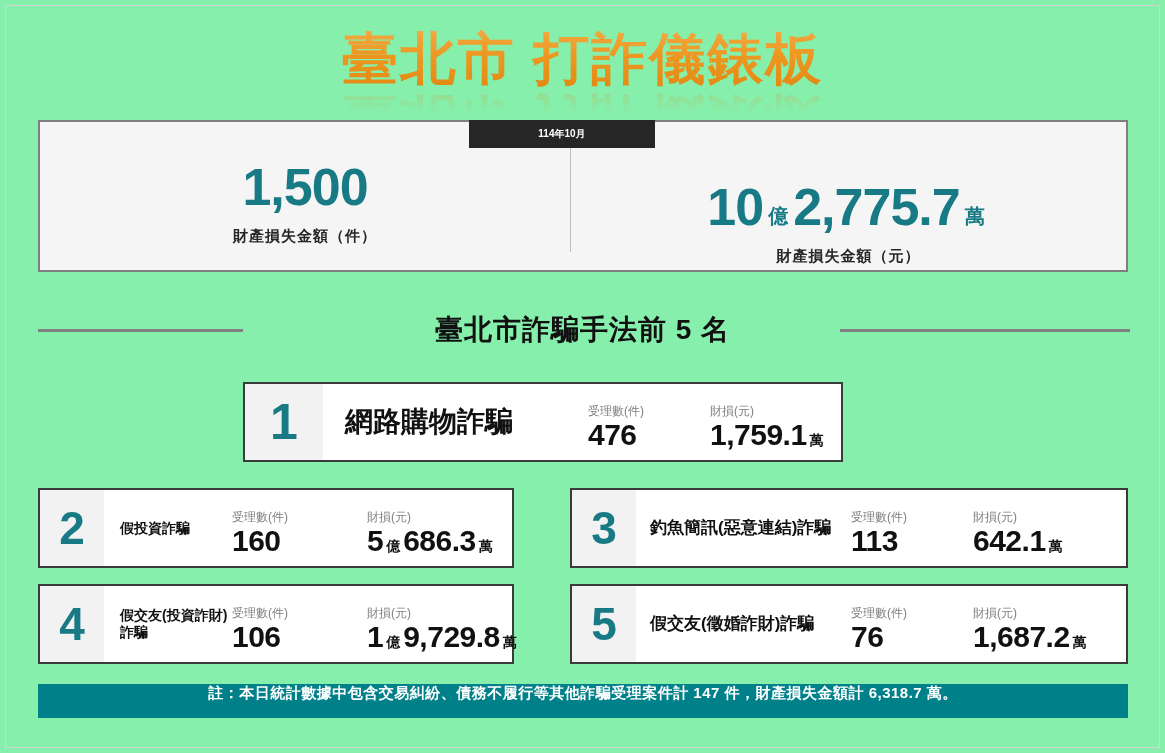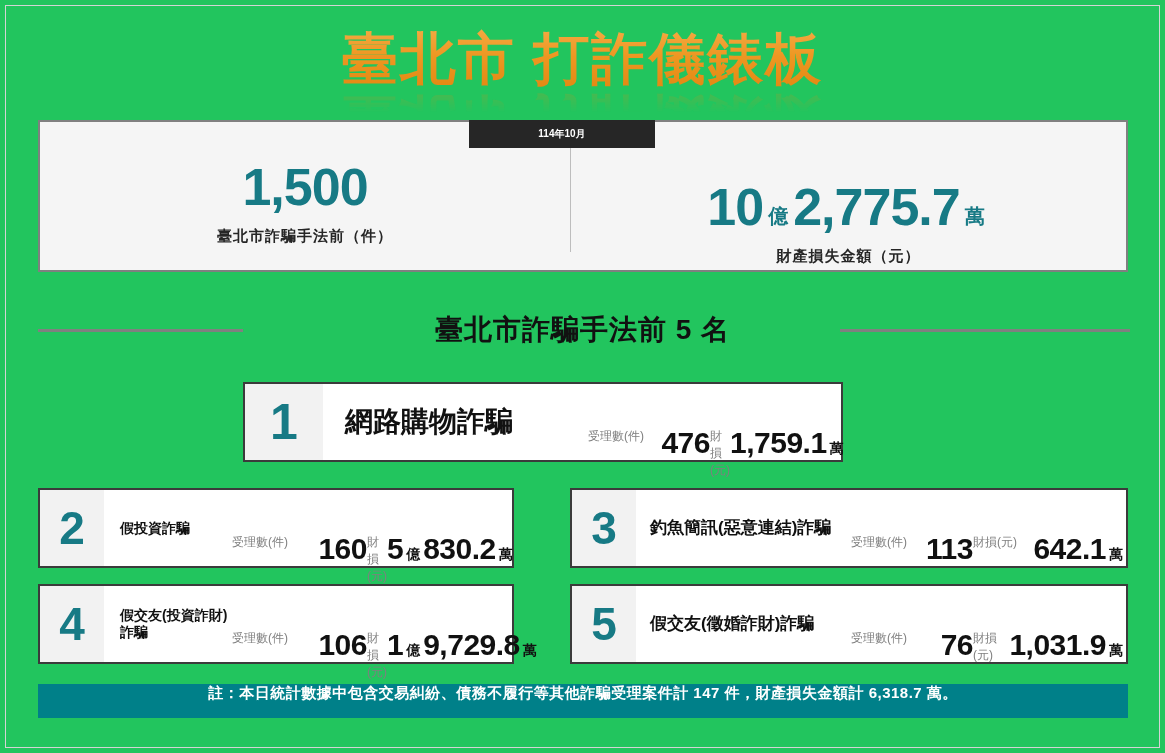--- a/index.html
+++ b/index.html
@@ -1,18 +1,18 @@
 <!DOCTYPE html>
 <html lang="zh-Hant"><head>
 <meta charset="utf-8">
 <style>
   * { margin:0; padding:0; box-sizing:border-box; }
   html,body { background:#ffffff; }
   body { font-family:"Liberation Sans","DejaVu Sans",sans-serif; }
-  .page { position:relative; width:1165px; height:753px; background:#22c55e; overflow:hidden; }
+  .page { position:relative; width:1165px; height:753px; background:#86efac; overflow:hidden; }
   .page-frame { position:absolute; inset:5px; border:1px solid #d4d4d4; pointer-events:none; }
 
   
   .main-title {
     position:absolute; top:22px; left:0; width:100%;
     text-align:center; font-size:56px; font-weight:bold; letter-spacing:2px;
     background:linear-gradient(180deg,#f5ae4a 0%,#ed9722 45%,#df850e 100%);
     -webkit-background-clip:text; background-clip:text; color:transparent;
     -webkit-box-reflect: below -16px linear-gradient(to bottom, rgba(0,0,0,0) 60%, rgba(0,0,0,0.30));
   }
@@ -53,21 +53,21 @@
 
   .rank-cell { flex:0 0 64px; background:#f2f2f2; display:flex; align-items:center; justify-content:center;
                font-size:46px; font-weight:bold; color:#177a85; line-height:1; }
   .card-1 .rank-cell { flex-basis:78px; font-size:50px; }
 
   .name-cell { display:flex; align-items:center; font-weight:bold; color:#111111; line-height:1.2; }
   .card-1 .name-cell { flex:0 0 265px; padding-left:22px; font-size:28px;text-align:right; }
   .card-2 .name-cell, .card-4 .name-cell { flex:0 0 128px; padding-left:16px; font-size:14px; }
   .card-3 .name-cell, .card-5 .name-cell { flex:0 0 215px; padding-left:14px; font-size:17px; }
 
-  .stat-col { display:flex; flex-direction:row; justify-content:space-between; padding:8px 0 10px 0;margin-top:36px; }
+  .stat-col { display:flex; flex-direction:column; justify-content:flex-end; padding:8px 0 10px 0; }
   .col-cases { flex:0 0 122px; }
   .card-2 .col-cases, .card-4 .col-cases { flex-basis:135px; }
   .col-loss { flex:1; }
   .col-head { font-size:12px; color:#7f7f7f; }
   .col-value { font-size:30px; font-weight:bold; color:#111111; letter-spacing:-0.5px; line-height:1; white-space:nowrap; }
   .sm-unit { font-size:14px; font-weight:bold; color:#111111; padding:0 3px; letter-spacing:0; }
 
   
   .note-bar { position:absolute; left:38px; top:684px; width:1090px; height:34px; background:#008089;
               display:flex; align-items:flex-start; justify-content:center; }
@@ -81,21 +81,21 @@
 
   <div class="main-title">臺北市 打詐儀錶板</div>
 
   <div class="summary-panel">
     <div class="period-badge">114年10月</div>
     <div class="summary-inner">
       <div class="stat-half left">
         <div>
           <span class="big-num">1,500</span>
         </div>
-        <div class="stat-label">臺北市詐騙手法前（件）</div>
+        <div class="stat-label">財產損失金額（件）</div>
       </div>
       <div class="stat-divider"></div>
       <div class="stat-half right">
         <div>
           <span class="big-num">10</span><span class="big-unit">億</span><span class="big-num">2,775.7</span><span class="big-unit">萬</span>
         </div>
         <div class="stat-label">財產損失金額（元）</div>
       </div>
     </div>
   </div>
@@ -121,21 +121,21 @@
 
   <div class="card card-2">
     <div class="rank-cell">2</div>
     <div class="name-cell">假投資詐騙</div>
     <div class="stat-col col-cases">
       <div class="col-head">受理數(件)</div>
       <div class="col-value">160</div>
     </div>
     <div class="stat-col col-loss">
       <div class="col-head">財損(元)</div>
-      <div class="col-value"><span>5</span><span class="sm-unit">億</span><span>830.2</span><span class="sm-unit">萬</span></div>
+      <div class="col-value"><span>5</span><span class="sm-unit">億</span><span>686.3</span><span class="sm-unit">萬</span></div>
     </div>
   </div>
 
   <div class="card card-3">
     <div class="rank-cell">3</div>
     <div class="name-cell">釣魚簡訊(惡意連結)詐騙</div>
     <div class="stat-col col-cases">
       <div class="col-head">受理數(件)</div>
       <div class="col-value">113</div>
     </div>
@@ -160,20 +160,20 @@
 
   <div class="card card-5">
     <div class="rank-cell">5</div>
     <div class="name-cell">假交友(徵婚詐財)詐騙</div>
     <div class="stat-col col-cases">
       <div class="col-head">受理數(件)</div>
       <div class="col-value">76</div>
     </div>
     <div class="stat-col col-loss">
       <div class="col-head">財損(元)</div>
-      <div class="col-value"><span>1,031.9</span><span class="sm-unit">萬</span></div>
+      <div class="col-value"><span>1,687.2</span><span class="sm-unit">萬</span></div>
     </div>
   </div>
 
   <div class="note-bar">
     <div class="note-text">註：本日統計數據中包含交易糾紛、債務不履行等其他詐騙受理案件計 147 件，財產損失金額計 6,318.7 萬。</div>
   </div>
 </div>
 
 </body></html>

